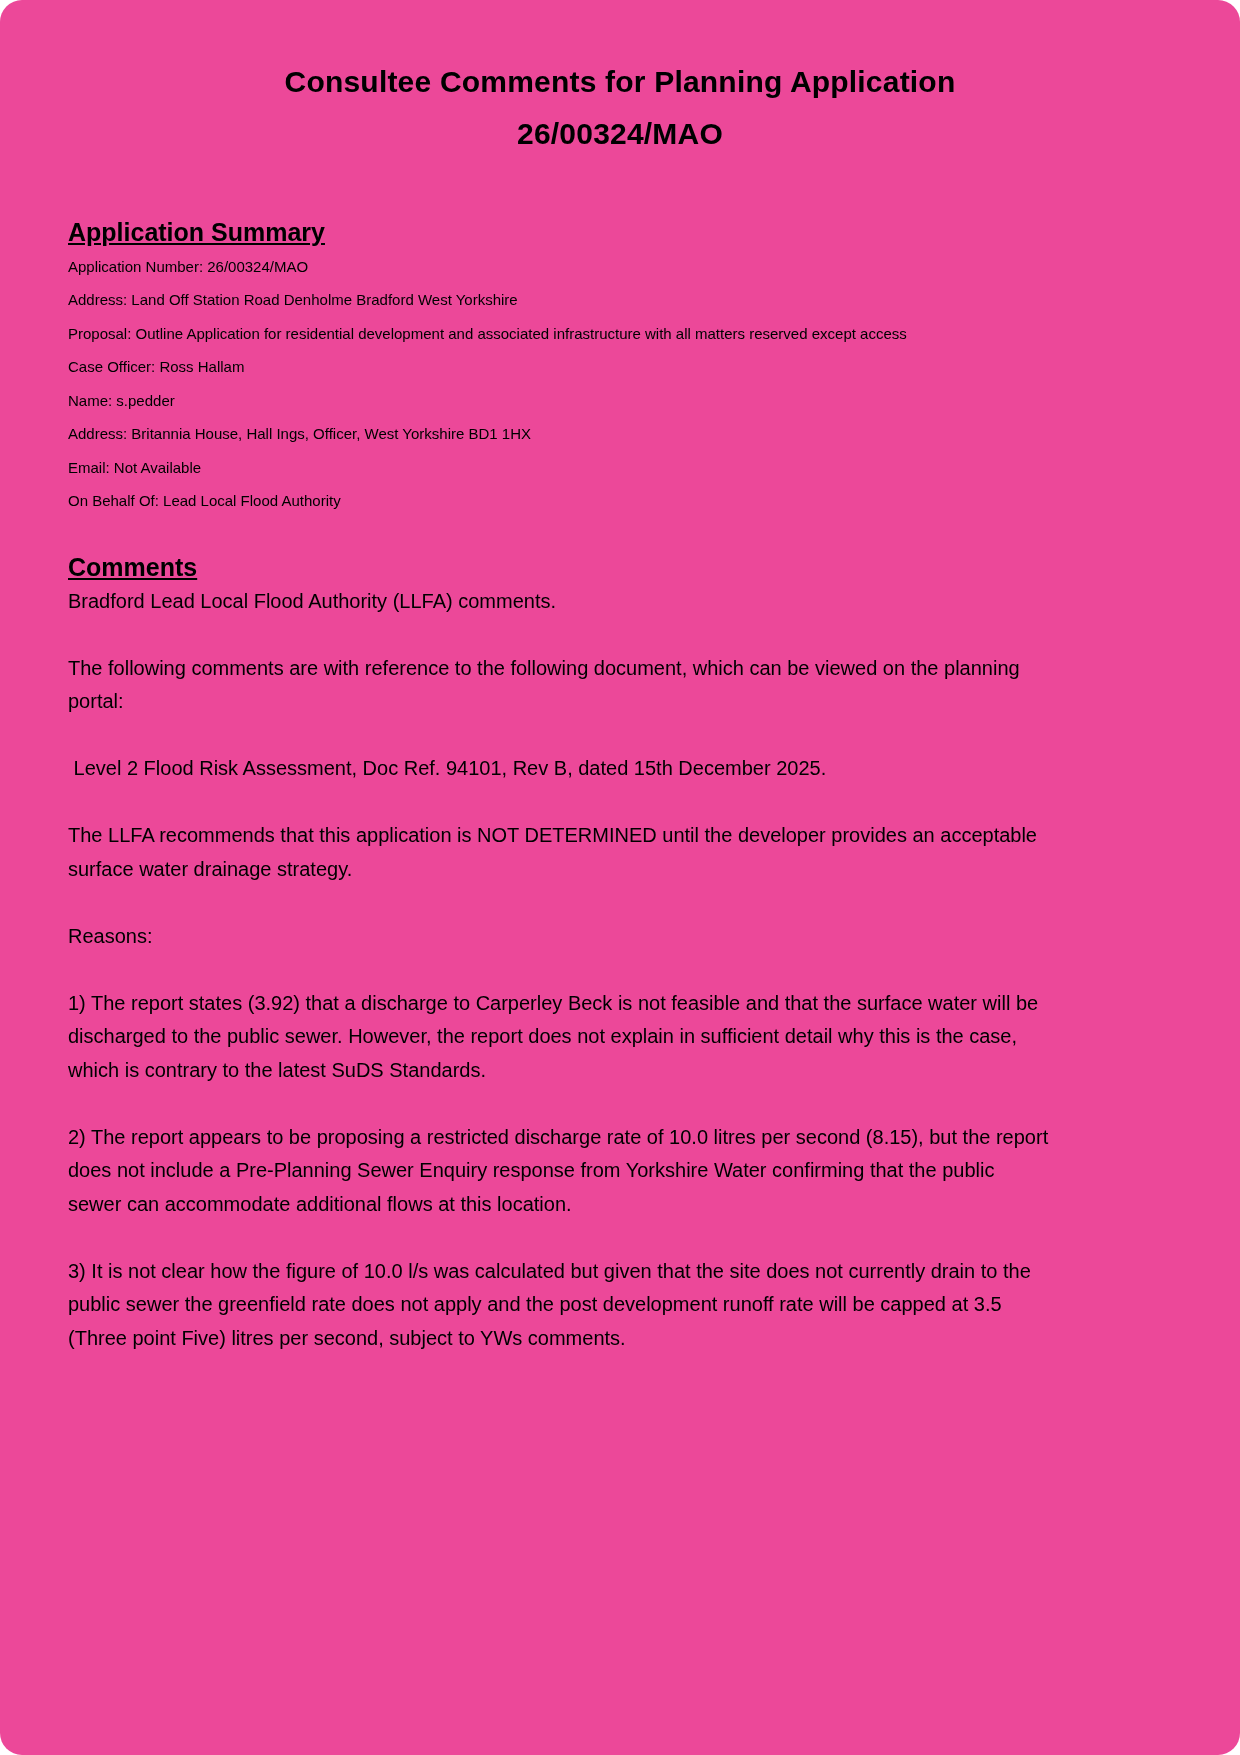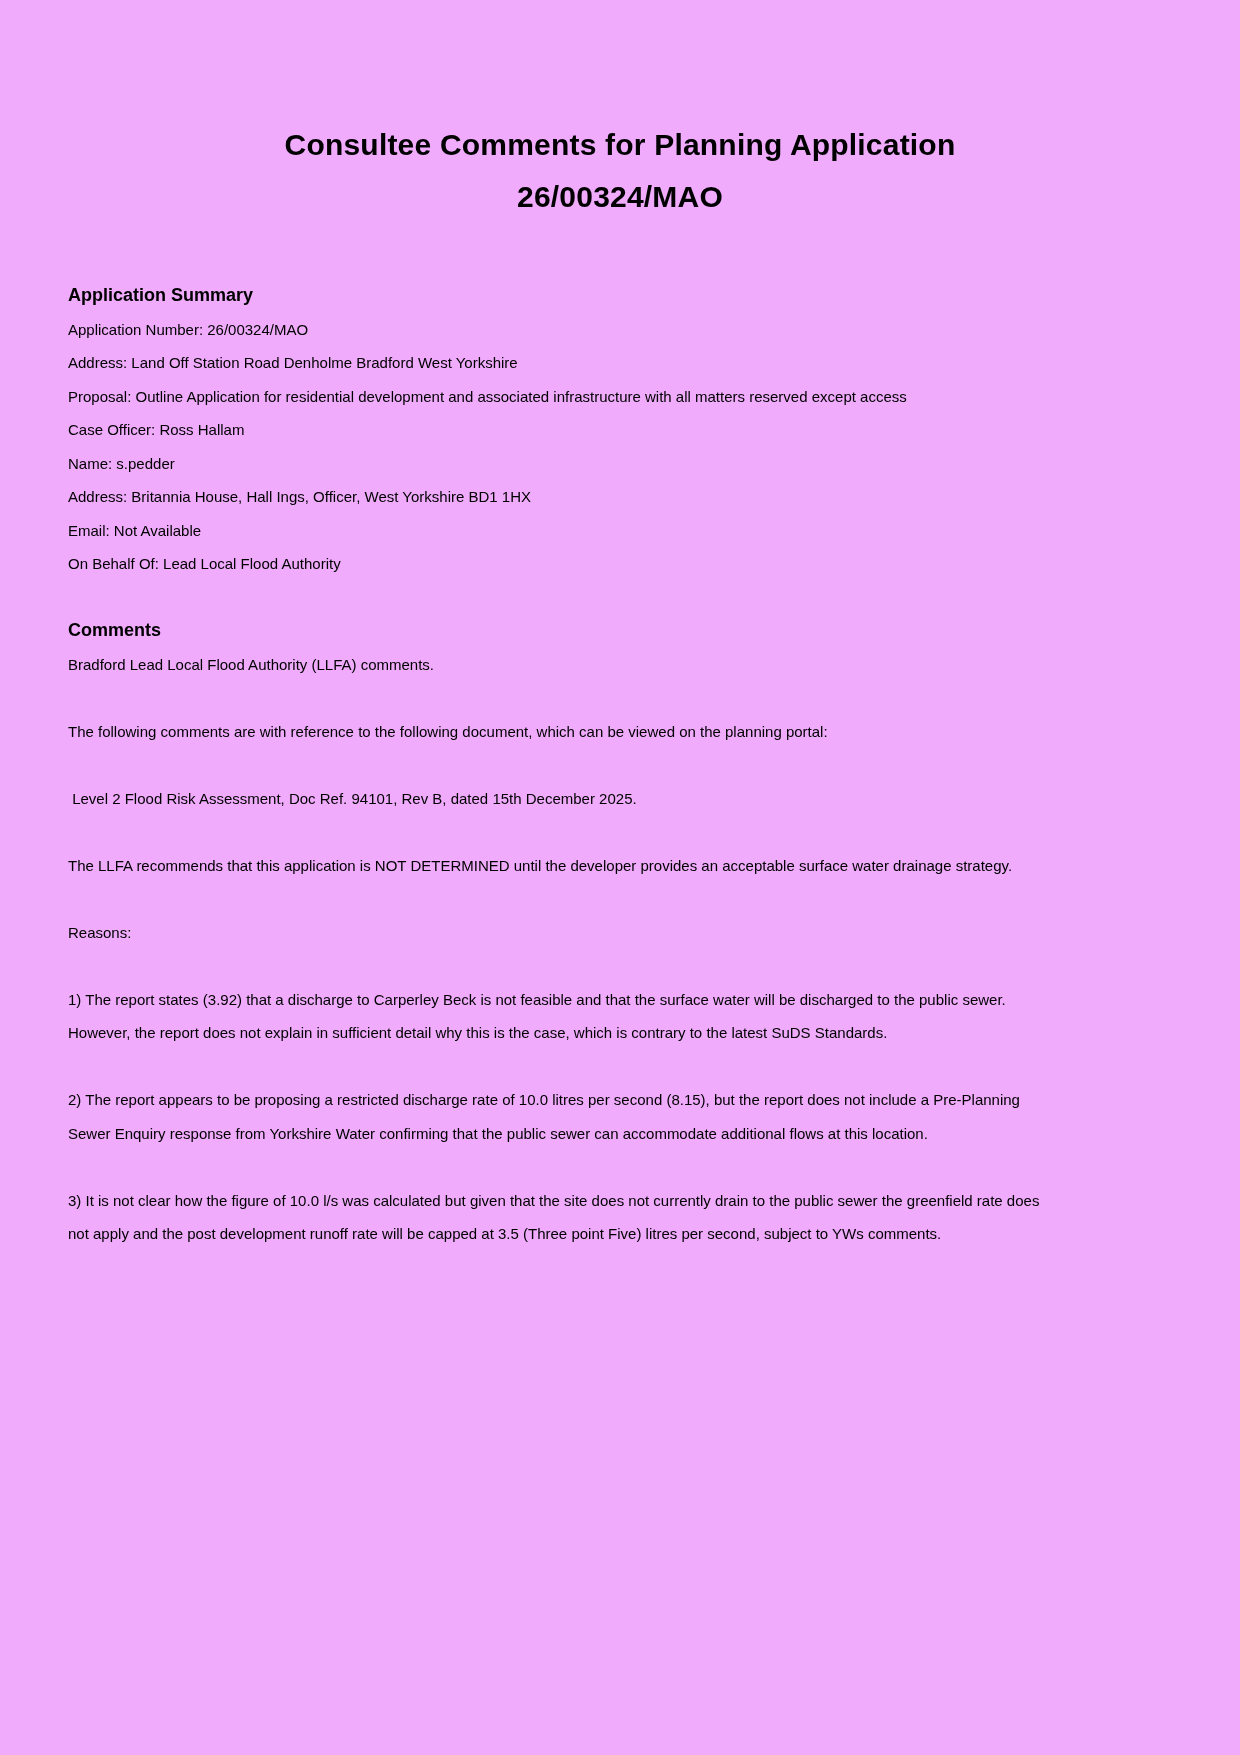--- a/index.html
+++ b/index.html
@@ -4,48 +4,50 @@
 <style>
   * { margin: 0; padding: 0; box-sizing: border-box; }
   html, body {
     background: #ffffff;
     font-family: "Liberation Sans", "DejaVu Sans", sans-serif;
     color: #000000;
   }
   .page {
     width: 1240px;
     height: 1755px;
-    background: #f0abfc;
-    padding: 119px 68px 40px 68px;
+    background: #ec4899;
+    padding: 56px 68px 40px 68px;
     overflow: hidden;
+    border-radius: 22px;
   }
   .doc-title {
     text-align: center;
     font-size: 30px;
     font-weight: bold;
     line-height: 52px;
     margin-bottom: 56px;
     letter-spacing: 0.2px;
   }
   .content {
     width: 985px;
   }
   .section-heading {
-    font-size: 18px;
+    font-size: 25px;
     font-weight: bold;
     line-height: 33.5px;
     margin-top: 33.5px;
+    text-decoration: underline;
   }
   .line {
     font-size: 15px;
     line-height: 33.5px;
     white-space: pre-wrap;
   }
   .para {
-    font-size: 15px;
+    font-size: 20px;
     line-height: 33.5px;
     margin-top: 33.5px;
     white-space: pre-wrap;
   }
   .para.first {
     margin-top: 0;
   }
   section { margin: 0; }
 </style>
 </head>

